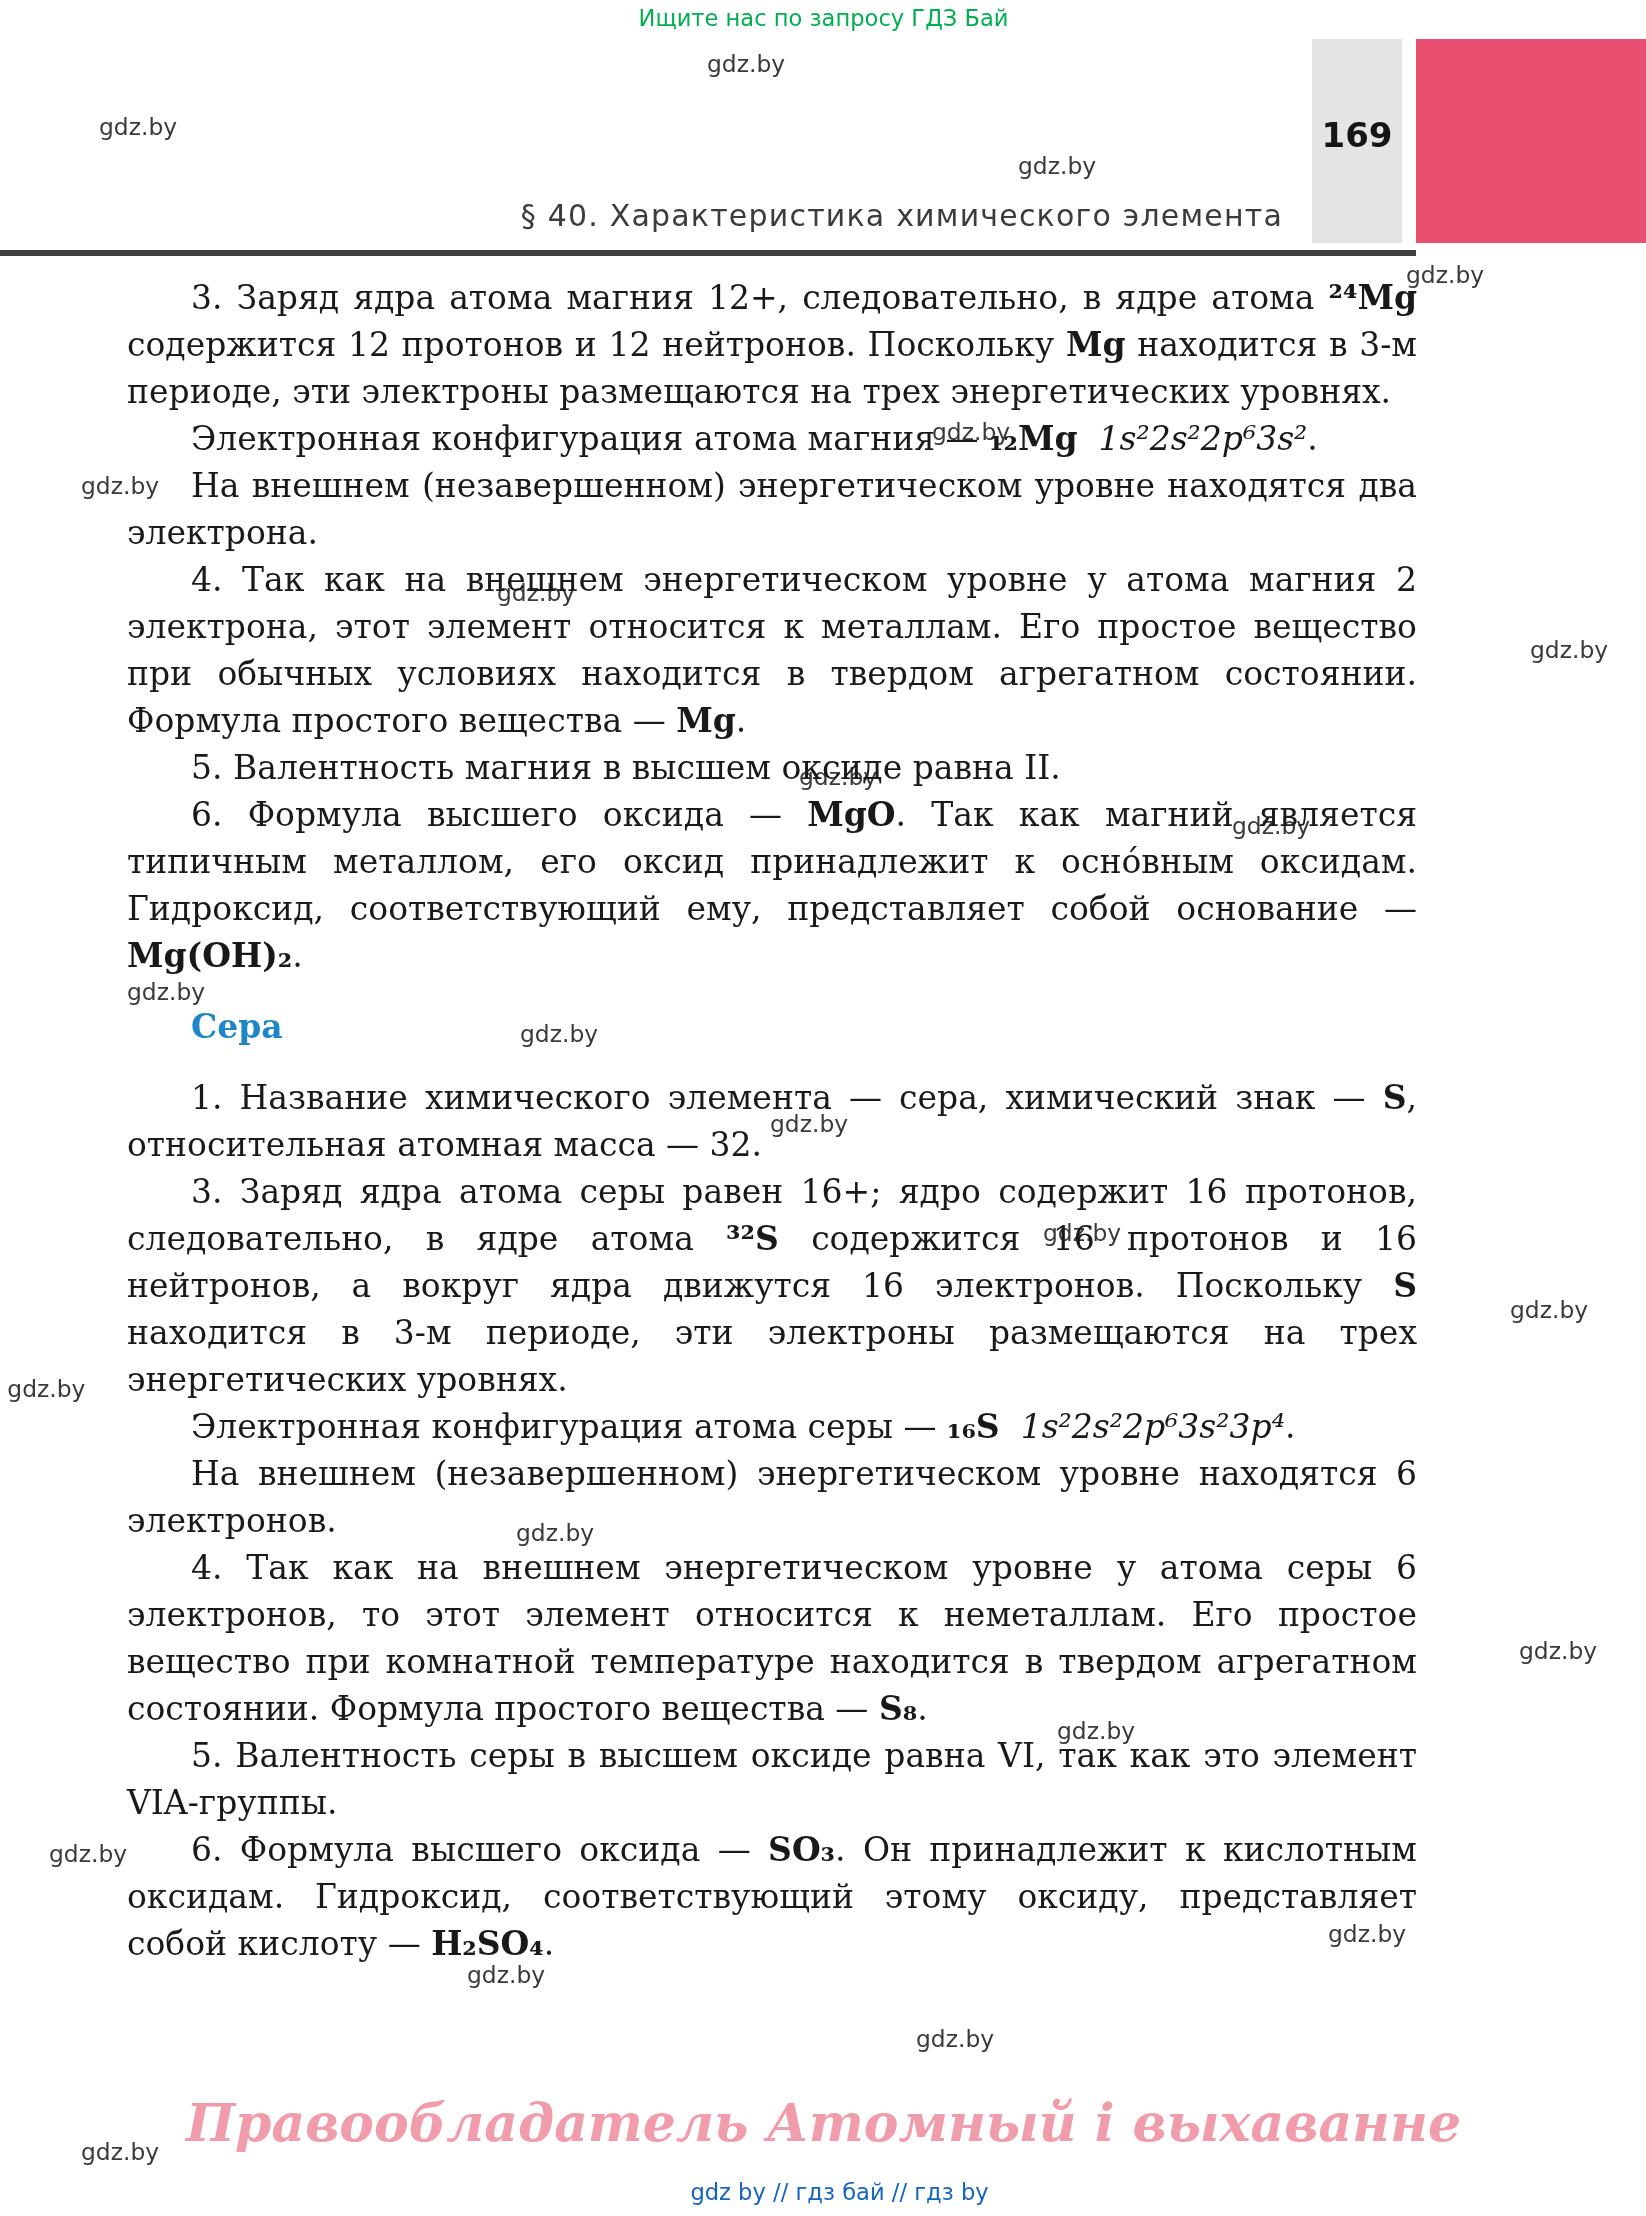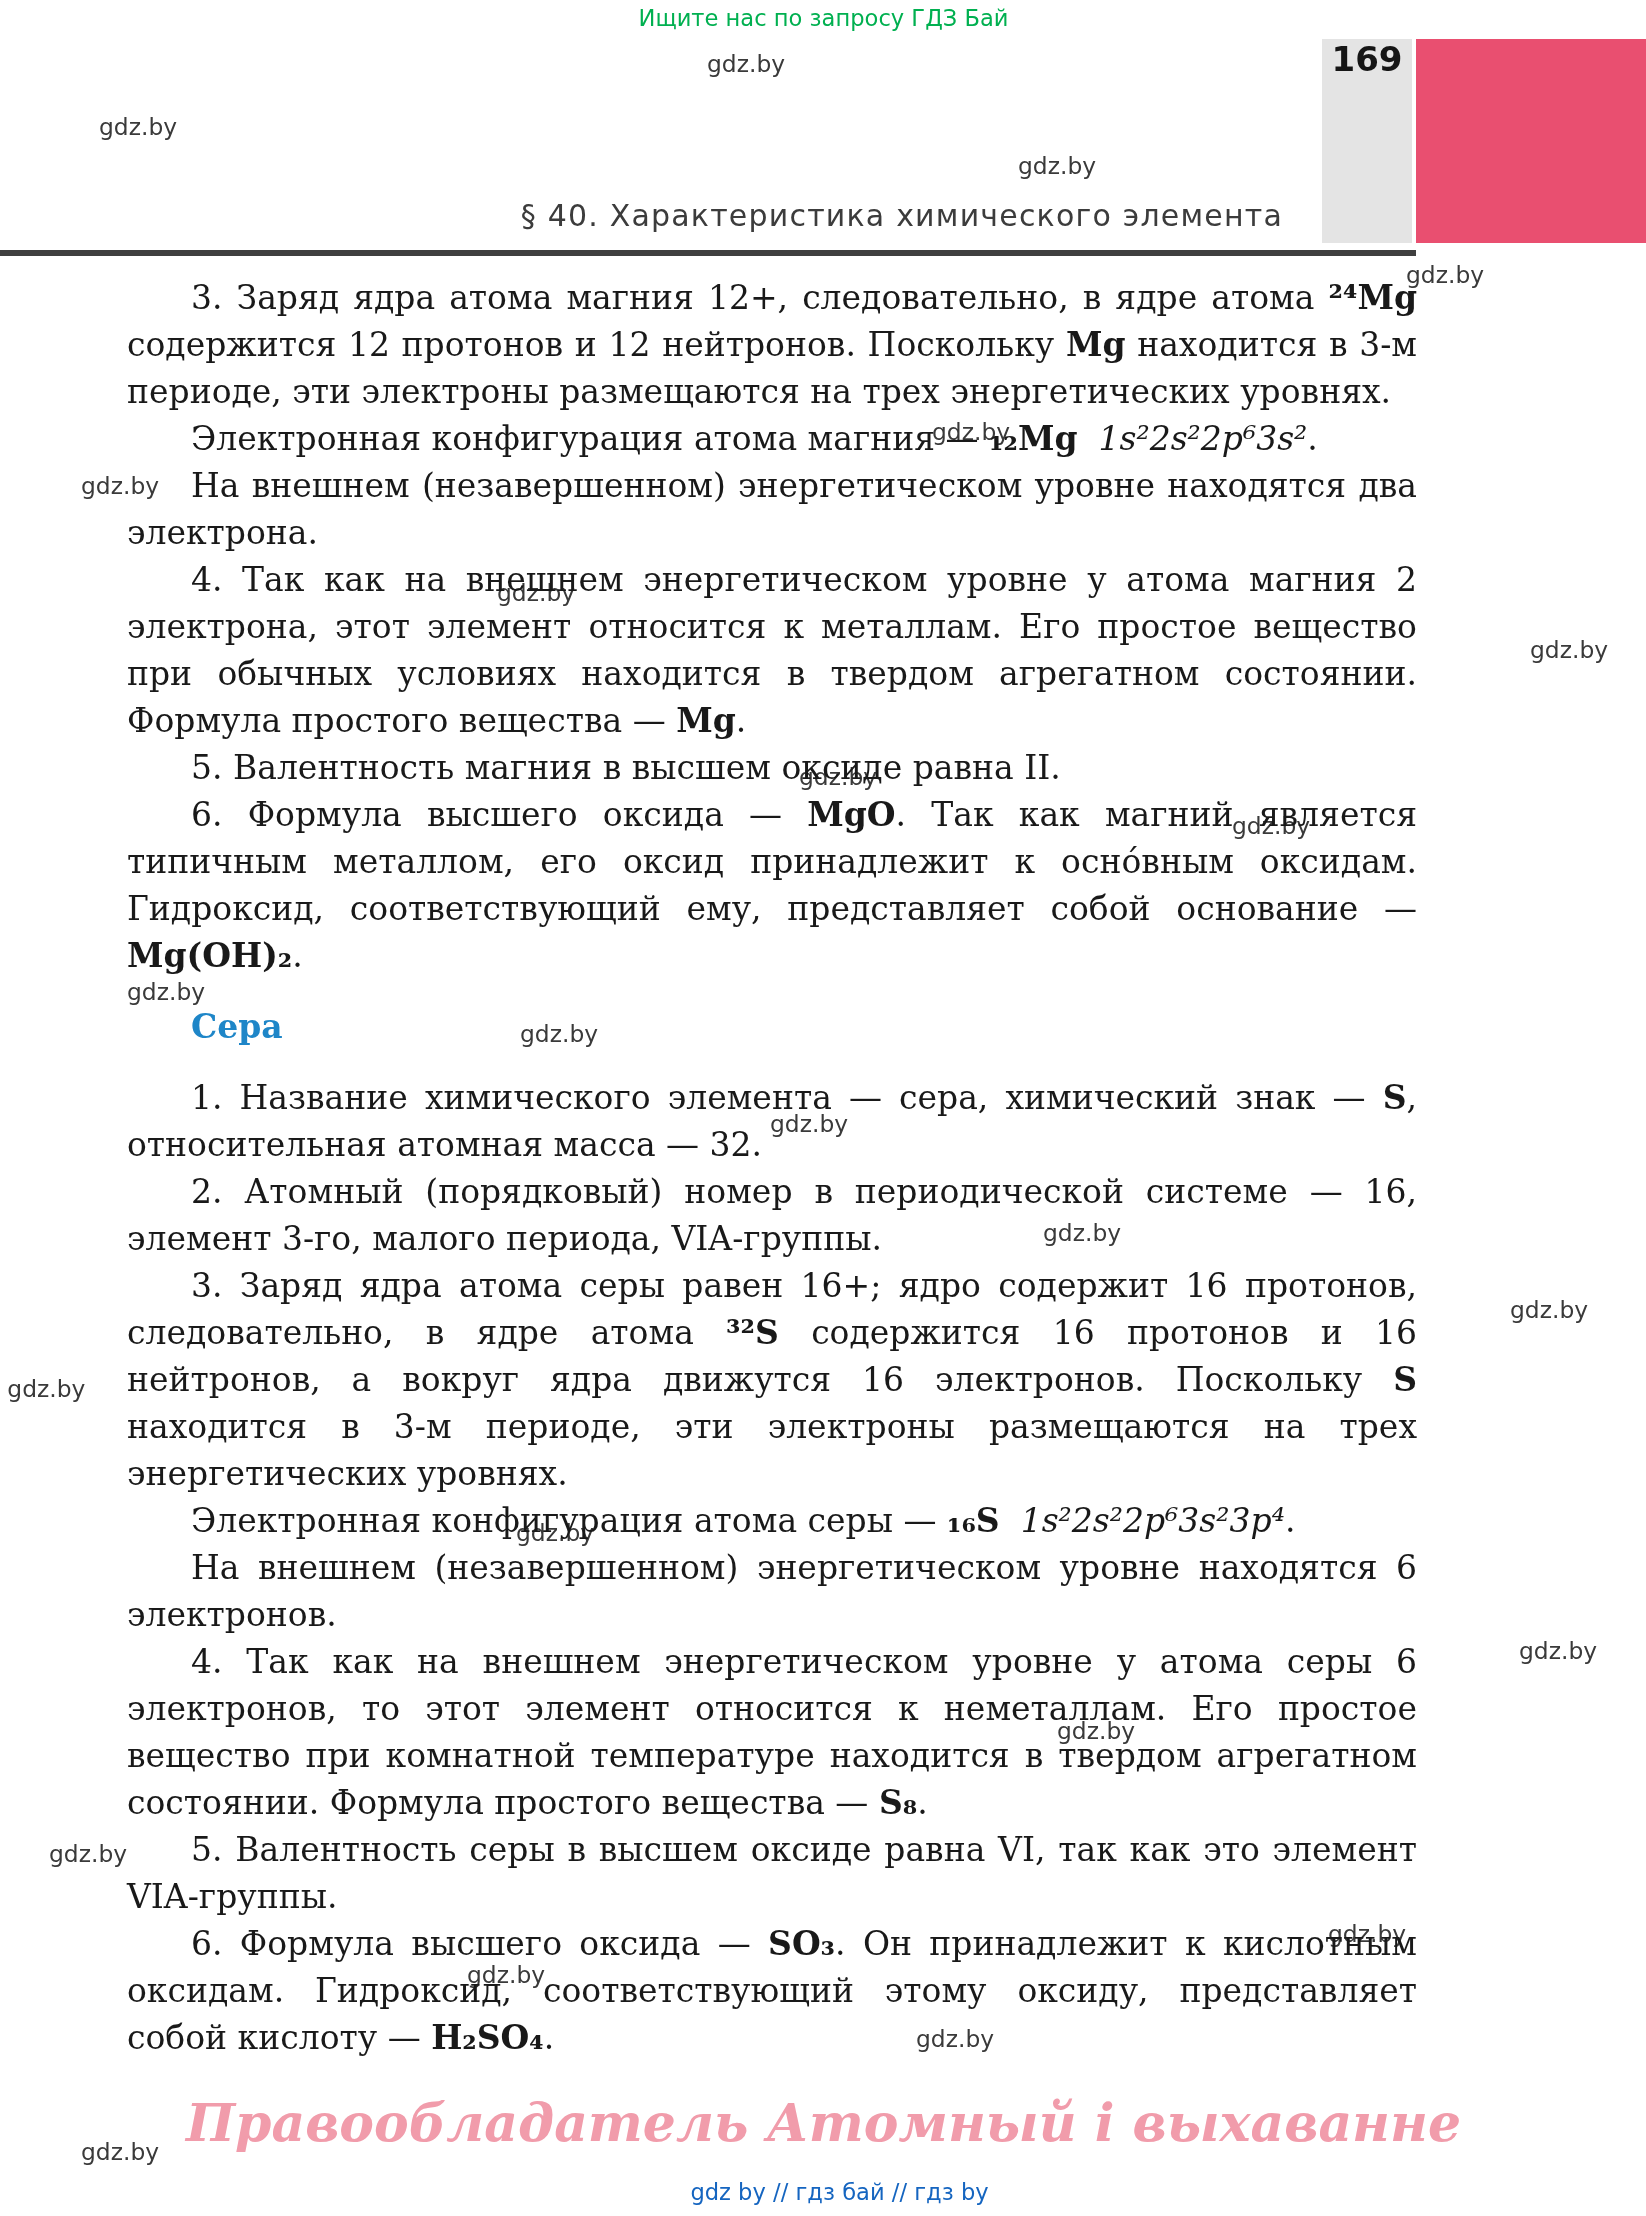--- a/index.html
+++ b/index.html
@@ -21,23 +21,22 @@
     color:var(--watermark-gray,#3a3a3a);
   }
   .header-title {
     position:absolute; top:198px; right:364px; white-space:nowrap;
     font-family:"DejaVu Sans", sans-serif; font-size:30px;
     letter-spacing:1.2px; color:#3c3c3c;
   }
   .pageno-box {
     position:absolute; left:1312px; top:39px; width:90px; height:204px;
     background:var(--page-box-gray,#e4e4e4);
-    display:flex; align-items:flex-start; justify-content:center;
+    display:flex; align-items:center; justify-content:center;
     padding-bottom:11.3px;
-    margin-left:10px;
   }
   .pageno {
     font-family:"DejaVu Sans", sans-serif; font-weight:bold;
     font-size:34px; color:#151515;
   }
   .pink-block {
     position:absolute; left:1416px; top:39px; width:231px; height:204px;
     background:var(--accent-pink,#e94f70);
   }
   .header-rule {
@@ -113,21 +112,20 @@
 
   <div class="body-text">
       <p class="para"><span>3. Заряд ядра атома магния 12+, следовательно, в ядре атома </span><span class="b">²⁴Mg</span><span> содержится 12 протонов и 12 нейтронов. Поскольку </span><span class="b">Mg</span><span> находится в 3-м периоде, эти электроны размещаются на трех энергетических уровнях.</span></p>
       <p class="para"><span>Электронная конфигурация атома магния — </span><span class="b">₁₂Mg</span><span class="i">&nbsp;&nbsp;1s²2s²2p⁶3s²</span><span>.</span></p>
       <p class="para"><span>На внешнем (незавершенном) энергетическом уровне находятся два электрона.</span></p>
       <p class="para"><span>4. Так как на внешнем энергетическом уровне у атома магния 2 электрона, этот элемент относится к металлам. Его простое вещество при обычных условиях находится в твердом агрегатном состоянии. Формула простого вещества — </span><span class="b">Mg</span><span>.</span></p>
       <p class="para"><span>5. Валентность магния в высшем оксиде равна II.</span></p>
       <p class="para"><span>6. Формула высшего оксида — </span><span class="b">MgO</span><span>. Так как магний является типичным металлом, его оксид принадлежит к осно́вным оксидам. Гидроксид, соответствующий ему, представляет собой основание — </span><span class="b">Mg(OH)₂</span><span>.</span></p>
       <p class="heading"><span>Сера</span></p>
       <p class="para"><span>1. Название химического элемента — сера, химический знак — </span><span class="b">S</span><span>, относительная атомная масса — 32.</span></p>
-      <p class="para"><span>2. Атомный (порядковый) номер в периодической системе — 16, элемент 3-го, малого периода, VIA-группы.</span></p>
       <p class="para"><span>3. Заряд ядра атома серы равен 16+; ядро содержит 16 протонов, следовательно, в ядре атома </span><span class="b">³²S</span><span> содержится 16 протонов и 16 нейтронов, а вокруг ядра движутся 16 электронов. Поскольку </span><span class="b">S</span><span> находится в 3-м периоде, эти электроны размещаются на трех энергетических уровнях.</span></p>
       <p class="para"><span>Электронная конфигурация атома серы — </span><span class="b">₁₆S</span><span class="i">&nbsp;&nbsp;1s²2s²2p⁶3s²3p⁴</span><span>.</span></p>
       <p class="para"><span>На внешнем (незавершенном) энергетическом уровне находятся 6 электронов.</span></p>
       <p class="para"><span>4. Так как на внешнем энергетическом уровне у атома серы 6 электронов, то этот элемент относится к неметаллам. Его простое вещество при комнатной температуре находится в твердом агрегатном состоянии. Формула простого вещества — </span><span class="b">S₈</span><span>.</span></p>
       <p class="para"><span>5. Валентность серы в высшем оксиде равна VI, так как это элемент VIA-группы.</span></p>
       <p class="para"><span>6. Формула высшего оксида — </span><span class="b">SO₃</span><span>. Он принадлежит к кислотным оксидам. Гидроксид, соответствующий этому оксиду, представляет собой кислоту — </span><span class="b">H₂SO₄</span><span>.</span></p>
     </div>
 
   <div class="copyright">Правообладатель Атомный і выхаванне</div>
 

